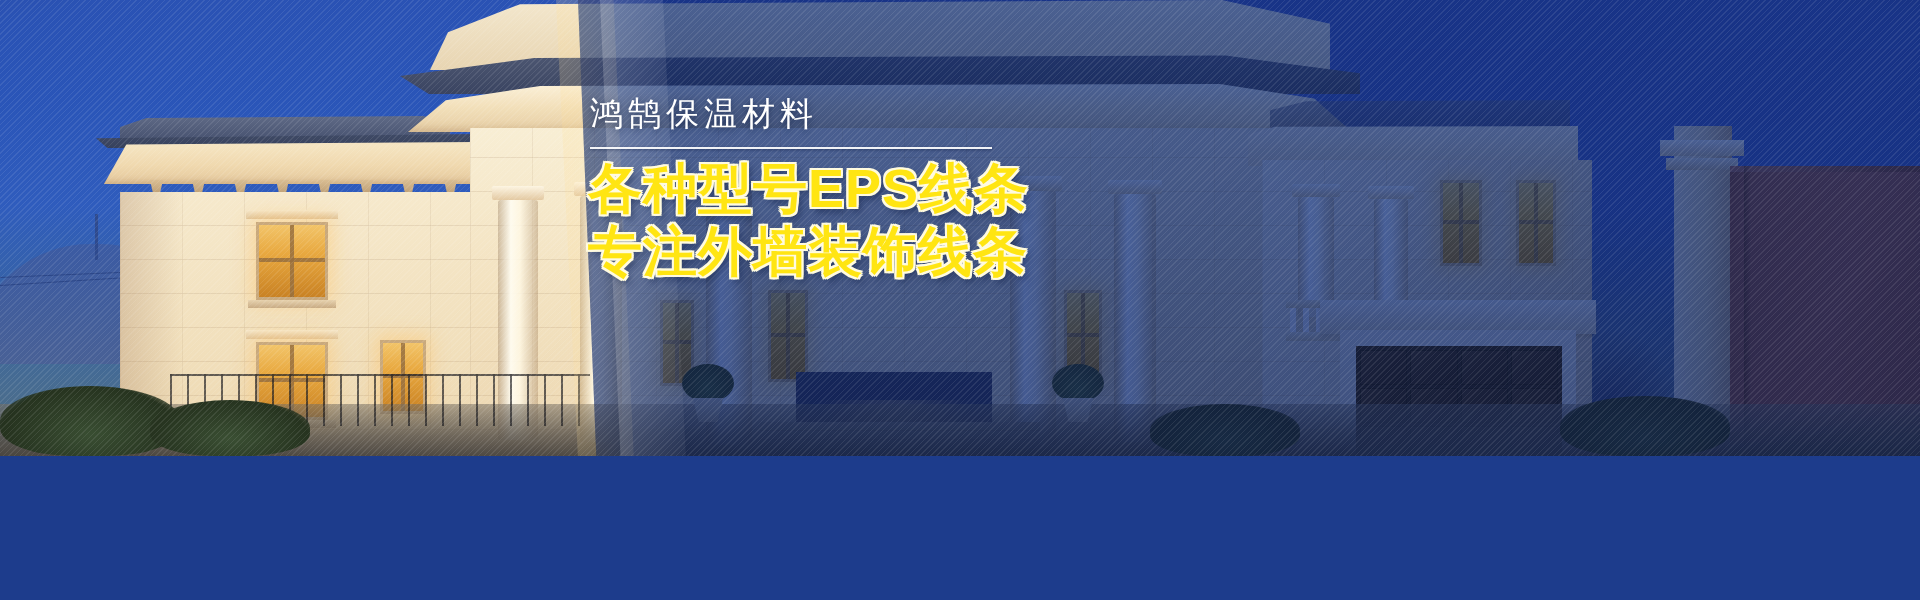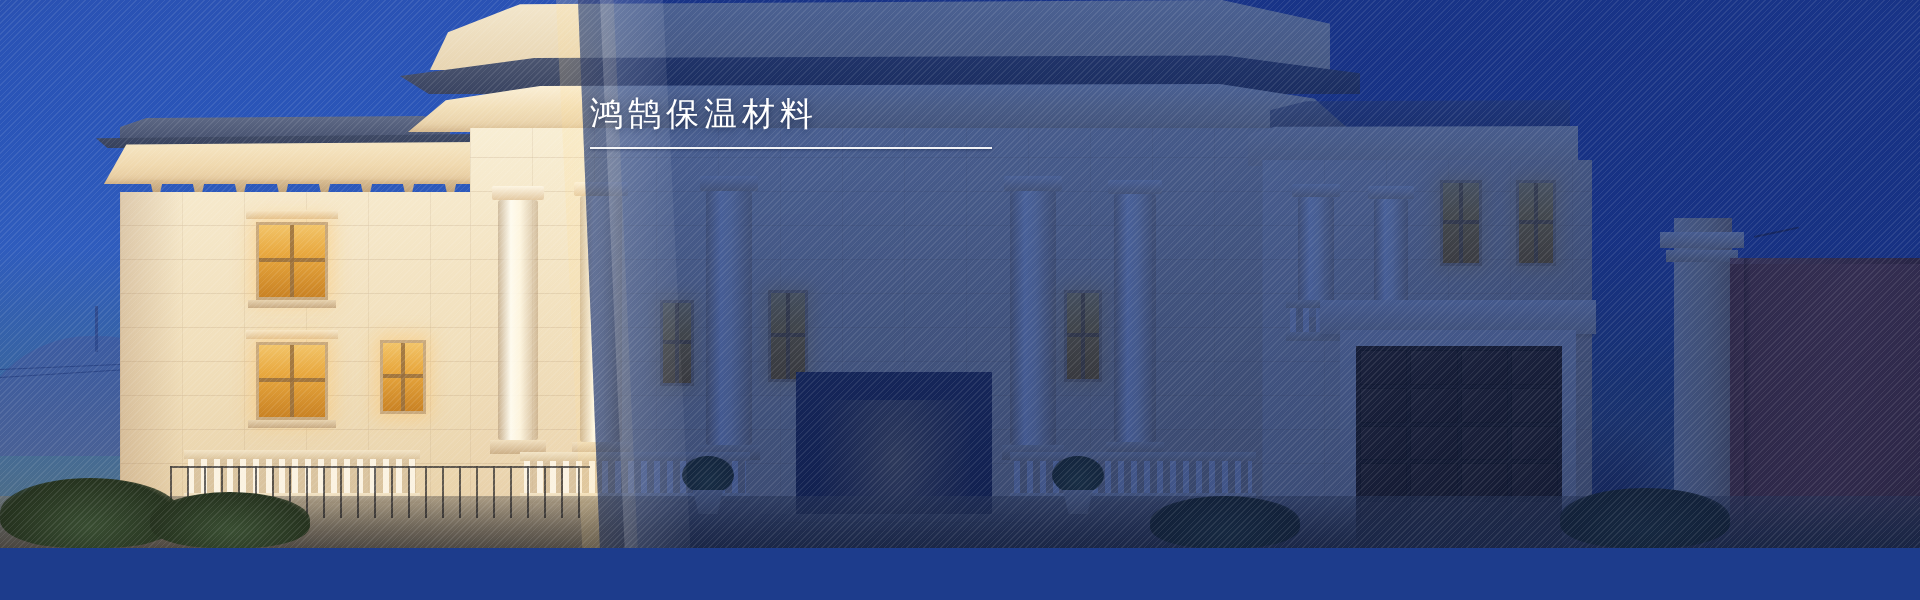--- a/index.html
+++ b/index.html
@@ -6,21 +6,21 @@
   html, body {
     width: 1920px; height: 600px;
     overflow: hidden;
     background: #1d3c8c;
     font-family: "Liberation Sans", "DejaVu Sans", sans-serif;
   }
 
   .banner {
     position: relative;
     width: 1920px;
-    height: 548px;
+    height: 456px;
     overflow: hidden;
     background: #234aa0;
   }
 
   
   .sky {
     position: absolute; inset: 0;
     background:
       radial-gradient(ellipse 1100px 420px at 58% 108%, rgba(255,214,150,0.30) 0%, rgba(255,190,130,0.10) 45%, rgba(255,190,130,0) 70%),
       linear-gradient(180deg, #2a52b4 0%, #2a55b8 22%, #2f5cbd 45%, #39659f 70%, #4a6d8e 88%, #5a7486 100%);
@@ -609,16 +609,18 @@
   <div class="panel-slant-2"></div>
   <div class="streak-warm"></div>
   <div class="streak"></div>
   <div class="hatch"></div>
   <div class="vignette"></div>
 
   <div class="copy">
     <div class="brand">鸿鹄保温材料</div>
     <div class="rule"></div>
     <div class="headline">
+      <span class="ln">各种型号EPS线条</span>
+      <span class="ln">专注外墙装饰线条</span>
     </div>
   </div>
 
 </div>
 
 </body></html>

